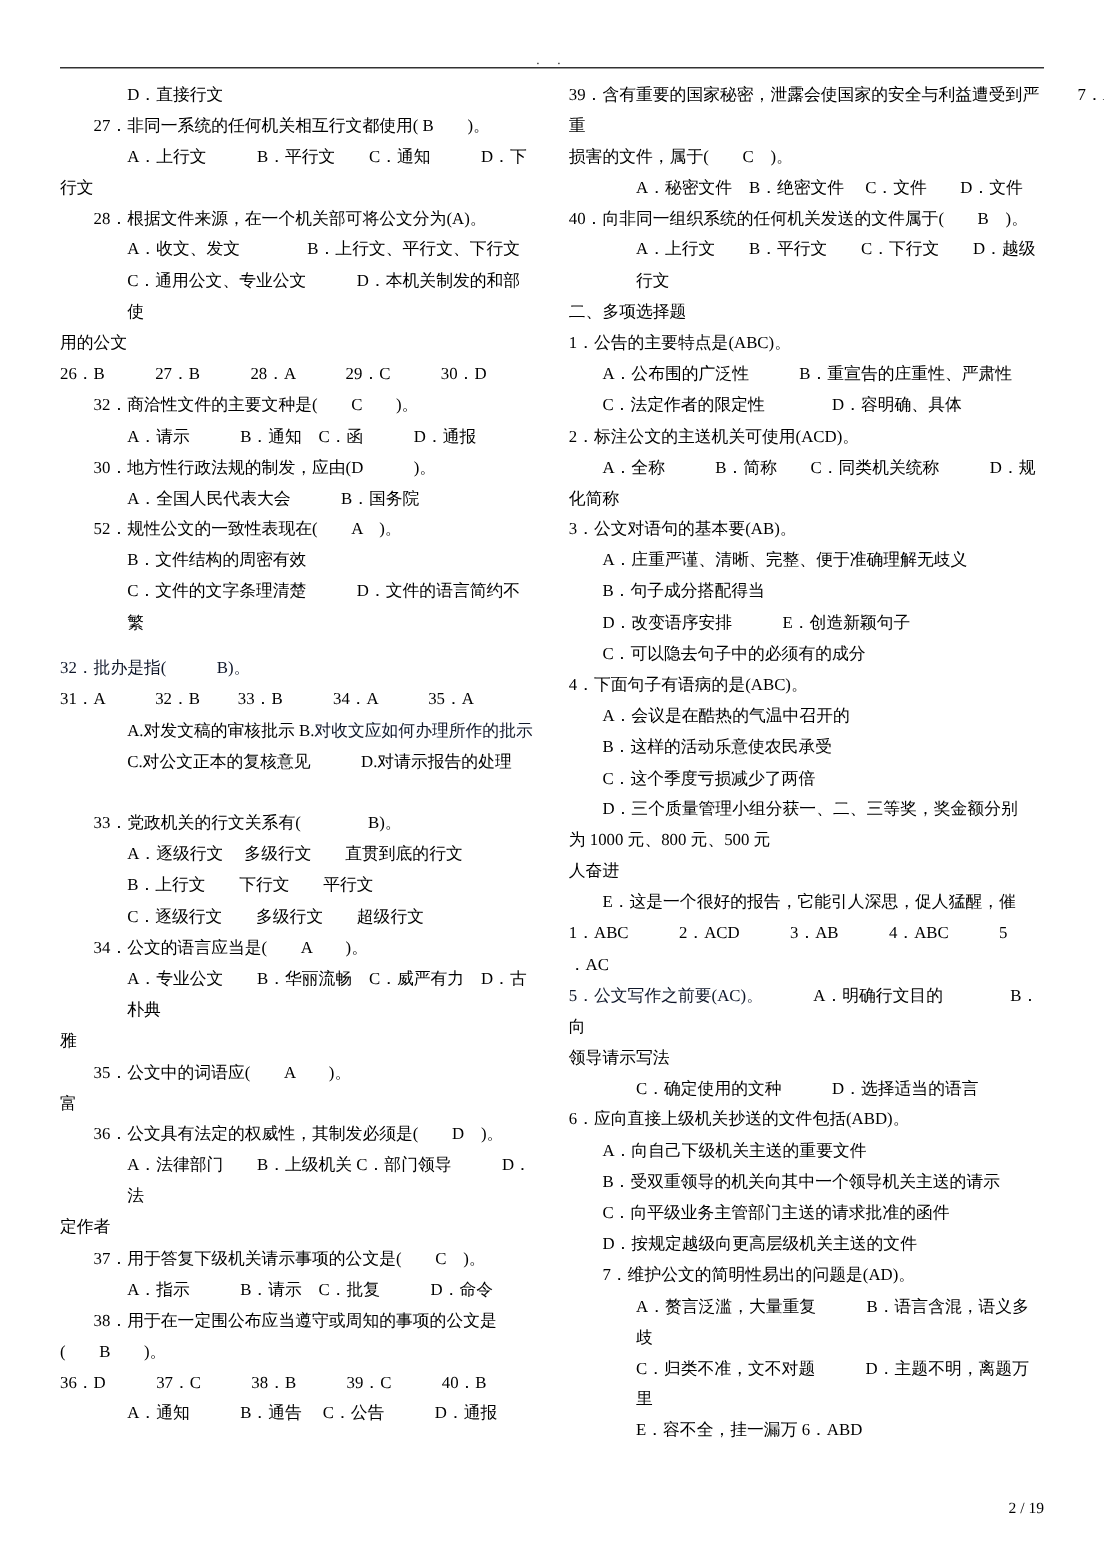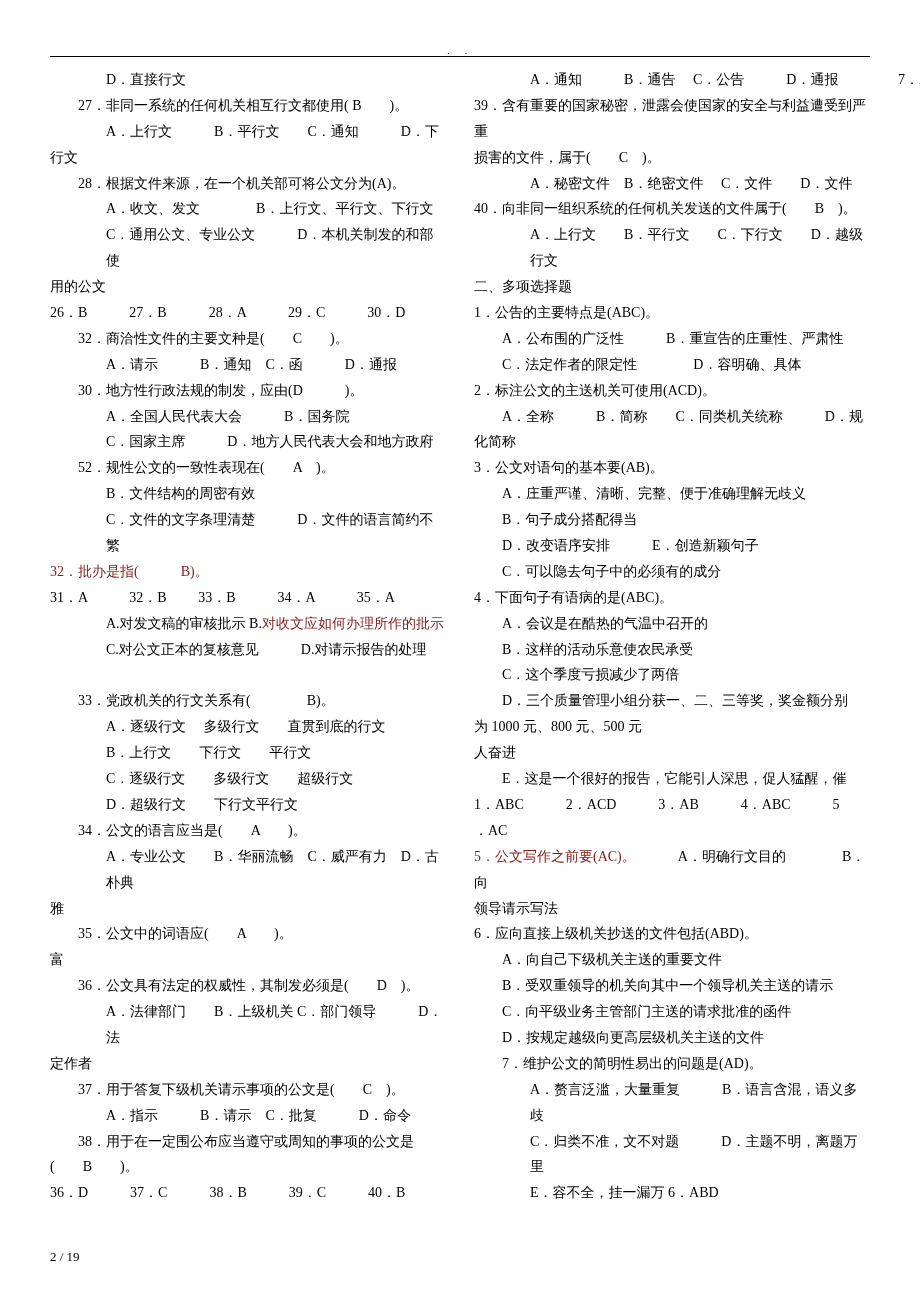--- a/index.html
+++ b/index.html
@@ -35,23 +35,23 @@
     column-fill: auto;
     height: 1160px;
   }
   .line {
     display: block;
     text-indent: 0;
   }
   .ind1 { padding-left: 2em; display:block; }
   .ind2 { padding-left: 4em; display:block; }
   .noind { padding-left: 0; display:block;}
-  .red { color: #7f1d1d; }
+  .red { color: #0f172a; margin-top: 12px; }
   .footer {
-    text-align: left;
+    text-align: right;
     font-size: 13px;
     margin-top: 18px;
   }
 </style>
 </head>
 <body>
 
 <div class="page">
   <div class="header-dots">. .</div>
   <div class="rule"></div>
@@ -62,34 +62,32 @@
       <span class="line noind">行文</span>
       <span class="line ind1">28．根据文件来源，在一个机关部可将公文分为(A)。</span>
       <span class="line ind2">A．收文、发文　　　　B．上行文、平行文、下行文</span>
       <span class="line ind2">C．通用公文、专业公文　　　D．本机关制发的和部使</span>
       <span class="line noind">用的公文</span>
       <span class="line noind">26．B　　　27．B　　　28．A　　　29．C　　　30．D</span>
       <span class="line ind1">32．商洽性文件的主要文种是(　　C　　)。</span>
       <span class="line ind2">A．请示　　　B．通知　C．函　　　D．通报</span>
       <span class="line ind1">30．地方性行政法规的制发，应由(D　　　)。</span>
       <span class="line ind2">A．全国人民代表大会　　　B．国务院</span>
-      <span class="line ind2">C．国家主席　　　D．地方人民代表大会和地方政府</span>
       <span class="line ind1">52．规性公文的一致性表现在(　　A　)。</span>
       <span class="line ind2">B．文件结构的周密有效</span>
       <span class="line ind2">C．文件的文字条理清楚　　　D．文件的语言简约不繁</span>
       <span class="line noind red">32．批办是指(　　　B)。</span>
       <span class="line noind">31．A　　　32．B　　 33．B　　　34．A　　　35．A</span>
       <span class="line ind2">A.对发文稿的审核批示 B.<span class="red">对收文应如何办理所作的批示</span></span>
       <span class="line ind2">C.对公文正本的复核意见　　　D.对请示报告的处理</span>
       <span class="line noind">　</span>
       <span class="line ind1">33．党政机关的行文关系有(　　　　B)。</span>
       <span class="line ind2">A．逐级行文　 多级行文　　直贯到底的行文</span>
       <span class="line ind2">B．上行文　　下行文　　平行文</span>
       <span class="line ind2">C．逐级行文　　多级行文　　超级行文</span>
-      <span class="line ind2">D．超级行文　　下行文平行文</span>
       <span class="line ind1">34．公文的语言应当是(　　A　　)。</span>
       <span class="line ind2">A．专业公文　　B．华丽流畅　C．威严有力　D．古朴典</span>
       <span class="line noind">雅</span>
       <span class="line ind1">35．公文中的词语应(　　A　　)。</span>
       <span class="line noind">富</span>
       <span class="line ind1">36．公文具有法定的权威性，其制发必须是(　　D　)。</span>
       <span class="line ind2">A．法律部门　　B．上级机关 C．部门领导　　　D．法</span>
       <span class="line noind">定作者</span>
       <span class="line ind1">37．用于答复下级机关请示事项的公文是(　　C　)。</span>
       <span class="line ind2">A．指示　　　B．请示　C．批复　　　D．命令</span>
@@ -119,20 +117,21 @@
       <span class="line ind1">B．这样的活动乐意使农民承受</span>
       <span class="line ind1">C．这个季度亏损减少了两倍</span>
       <span class="line ind1">D．三个质量管理小组分获一、二、三等奖，奖金额分别</span>
       <span class="line noind">为 1000 元、800 元、500 元</span>
       <span class="line noind">人奋进</span>
       <span class="line ind1">E．这是一个很好的报告，它能引人深思，促人猛醒，催</span>
       <span class="line noind">1．ABC　　　2．ACD　　　3．AB　　　4．ABC　　　5</span>
       <span class="line noind">．AC</span>
       <span class="line noind"><span class="red">5．公文写作之前要(AC)。</span>　　　A．明确行文目的　　　　B．向</span>
       <span class="line noind">领导请示写法</span>
+      <span class="line ind2">C．确定使用的文种　　　D．选择适当的语言</span>
       <span class="line noind">6．应向直接上级机关抄送的文件包括(ABD)。</span>
       <span class="line ind1">A．向自己下级机关主送的重要文件</span>
       <span class="line ind1">B．受双重领导的机关向其中一个领导机关主送的请示</span>
       <span class="line ind1">C．向平级业务主管部门主送的请求批准的函件</span>
       <span class="line ind1">D．按规定越级向更高层级机关主送的文件</span>
       <span class="line ind1">7．维护公文的简明性易出的问题是(AD)。</span>
       <span class="line ind2">A．赘言泛滥，大量重复　　　B．语言含混，语义多歧</span>
       <span class="line ind2">C．归类不准，文不对题　　　D．主题不明，离题万里</span>
       <span class="line ind2">E．容不全，挂一漏万 6．ABD</span>
       <span class="line noind">7．AD　8．AD　9．ABDE　10．ABD</span>

